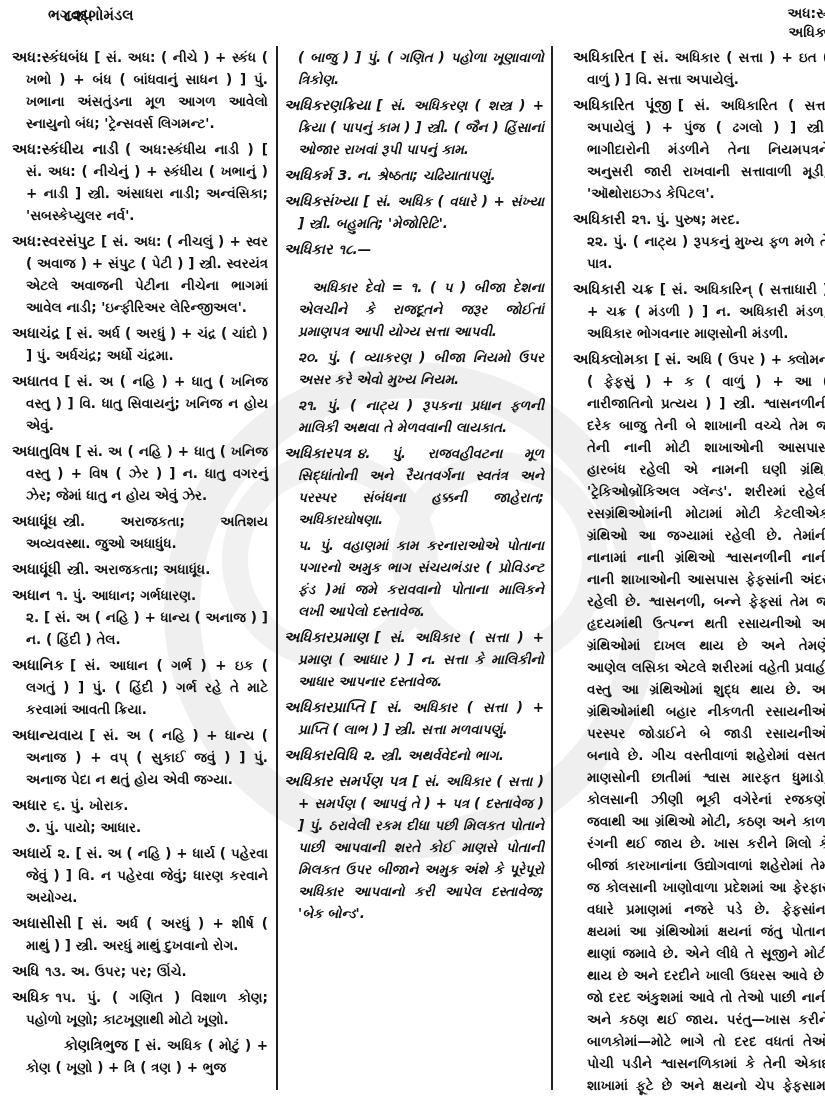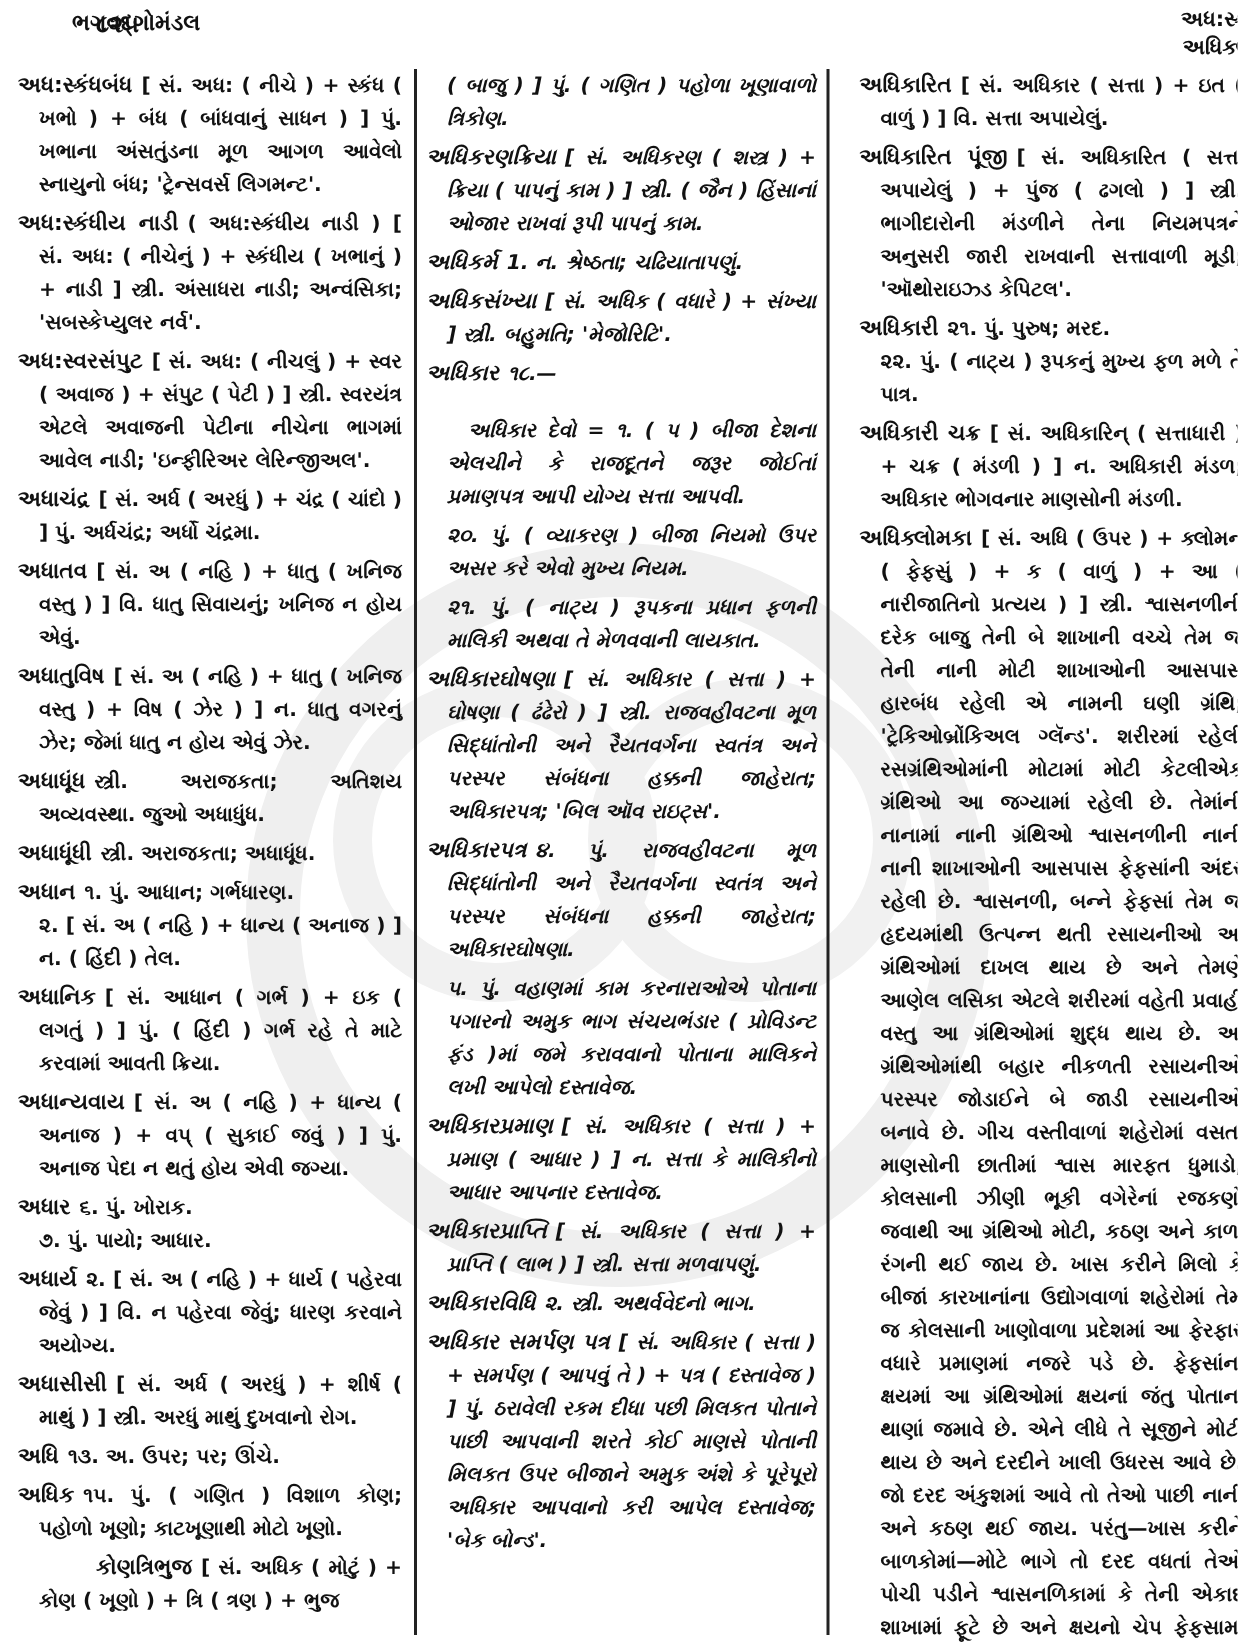--- a/index.html
+++ b/index.html
@@ -67,27 +67,26 @@
   <p class="entry"><span class="hw">અધાર્ય</span><span>૨. [ સં. અ ( નહિ ) + ધાર્ય ( પહેરવા જેવું ) ] વિ. ન પહેરવા જેવું; ધારણ કરવાને અયોગ્ય.</span></p>
   <p class="entry"><span class="hw">અધાસીસી</span><span>[ સં. અર્ધ ( અરધું ) + શીર્ષ ( માથું ) ] સ્ત્રી. અરધું માથું દુખવાનો રોગ.</span></p>
   <p class="entry"><span class="hw">અધિ</span><span>૧૩. અ. ઉપર; પર; ઊંચે.</span></p>
   <p class="entry"><span class="hw">અધિક</span><span>૧૫. પું. ( ગણિત ) વિશાળ કોણ; પહોળો ખૂણો; કાટખૂણાથી મોટો ખૂણો.</span></p>
   <p class="sub"><span class="hw">કોણત્રિભુજ</span><span>[ સં. અધિક ( મોટું ) + કોણ ( ખૂણો ) + ત્રિ ( ત્રણ ) + ભુજ</span></p>
 </div>
 
 <div class="col col-2">
   <p class="cont"><span>( બાજુ ) ] પું. ( ગણિત ) પહોળા ખૂણાવાળો ત્રિકોણ.</span></p>
   <p class="entry"><span class="hw">અધિકરણક્રિયા</span><span>[ સં. અધિકરણ ( શસ્ત્ર ) + ક્રિયા ( પાપનું કામ ) ] સ્ત્રી. ( જૈન ) હિંસાનાં ઓજાર રાખવાં રૂપી પાપનું કામ.</span></p>
-  <p class="entry"><span class="hw">અધિકર્મ</span><span>1. ન. શ્રેષ્ઠતા; ચઢિયાતાપણું.</span></p>
+  <p class="entry"><span class="hw">અધિકર્મ</span><span>3. ન. શ્રેષ્ઠતા; ચઢિયાતાપણું.</span></p>
   <p class="entry"><span class="hw">અધિકસંખ્યા</span><span>[ સં. અધિક ( વધારે ) + સંખ્યા ] સ્ત્રી. બહુમતિ; 'મેજોરિટિ'.</span></p>
   <p class="entry" style="margin-bottom:16px"><span class="hw">અધિકાર</span><span>૧૮.—</span></p>
   <p class="phrase"><span>અધિકાર દેવો = ૧. ( પ ) બીજા દેશના એલચીને કે રાજદૂતને જરૂર જોઈતાં પ્રમાણપત્ર આપી યોગ્ય સત્તા આપવી.</span></p>
   <p class="sense"><span>૨૦. પું. ( વ્યાકરણ ) બીજા નિયમો ઉપર અસર કરે એવો મુખ્ય નિયમ.</span></p>
   <p class="sense"><span>૨૧. પું. ( નાટ્ય ) રૂપકના પ્રધાન ફળની માલિકી અથવા તે મેળવવાની લાયકાત.</span></p>
-  <p class="entry"><span class="hw">અધિકારઘોષણા</span><span>[ સં. અધિકાર ( સત્તા ) + ઘોષણા ( ઢંઢેરો ) ] સ્ત્રી. રાજવહીવટના મૂળ સિદ્ધાંતોની અને રૈયતવર્ગના સ્વતંત્ર અને પરસ્પર સંબંધના હક્કની જાહેરાત; અધિકારપત્ર; 'બિલ ઑવ રાઇટ્સ'.</span></p>
   <p class="entry"><span class="hw">અધિકારપત્ર</span><span>૪. પું. રાજવહીવટના મૂળ સિદ્ધાંતોની અને રૈયતવર્ગના સ્વતંત્ર અને પરસ્પર સંબંધના હક્કની જાહેરાત; અધિકારઘોષણા.</span></p>
   <p class="sense"><span>૫. પું. વહાણમાં કામ કરનારાઓએ પોતાના પગારનો અમુક ભાગ સંચયભંડાર ( પ્રોવિડન્ટ ફંડ )માં જમે કરાવવાનો પોતાના માલિકને લખી આપેલો દસ્તાવેજ.</span></p>
   <p class="entry"><span class="hw">અધિકારપ્રમાણ</span><span>[ સં. અધિકાર ( સત્તા ) + પ્રમાણ ( આધાર ) ] ન. સત્તા કે માલિકીનો આધાર આપનાર દસ્તાવેજ.</span></p>
   <p class="entry"><span class="hw">અધિકારપ્રાપ્તિ</span><span>[ સં. અધિકાર ( સત્તા ) + પ્રાપ્તિ ( લાભ ) ] સ્ત્રી. સત્તા મળવાપણું.</span></p>
   <p class="entry"><span class="hw">અધિકારવિધિ</span><span>૨. સ્ત્રી. અથર્વવેદનો ભાગ.</span></p>
   <p class="entry"><span class="hw">અધિકાર સમર્પણ પત્ર</span><span>[ સં. અધિકાર ( સત્તા ) + સમર્પણ ( આપવું તે ) + પત્ર ( દસ્તાવેજ ) ] પું. ઠરાવેલી રકમ દીધા પછી મિલકત પોતાને પાછી આપવાની શરતે કોઈ માણસે પોતાની મિલકત ઉપર બીજાને અમુક અંશે કે પૂરેપૂરો અધિકાર આપવાનો કરી આપેલ દસ્તાવેજ; 'બેક બોન્ડ'.</span></p>
 </div>
 
 <div class="col col-3">
   <p class="entry"><span class="hw">અધિકારિત</span><span>[ સં. અધિકાર ( સત્તા ) + ઇત ( વાળું ) ] વિ. સત્તા અપાયેલું.</span></p>

